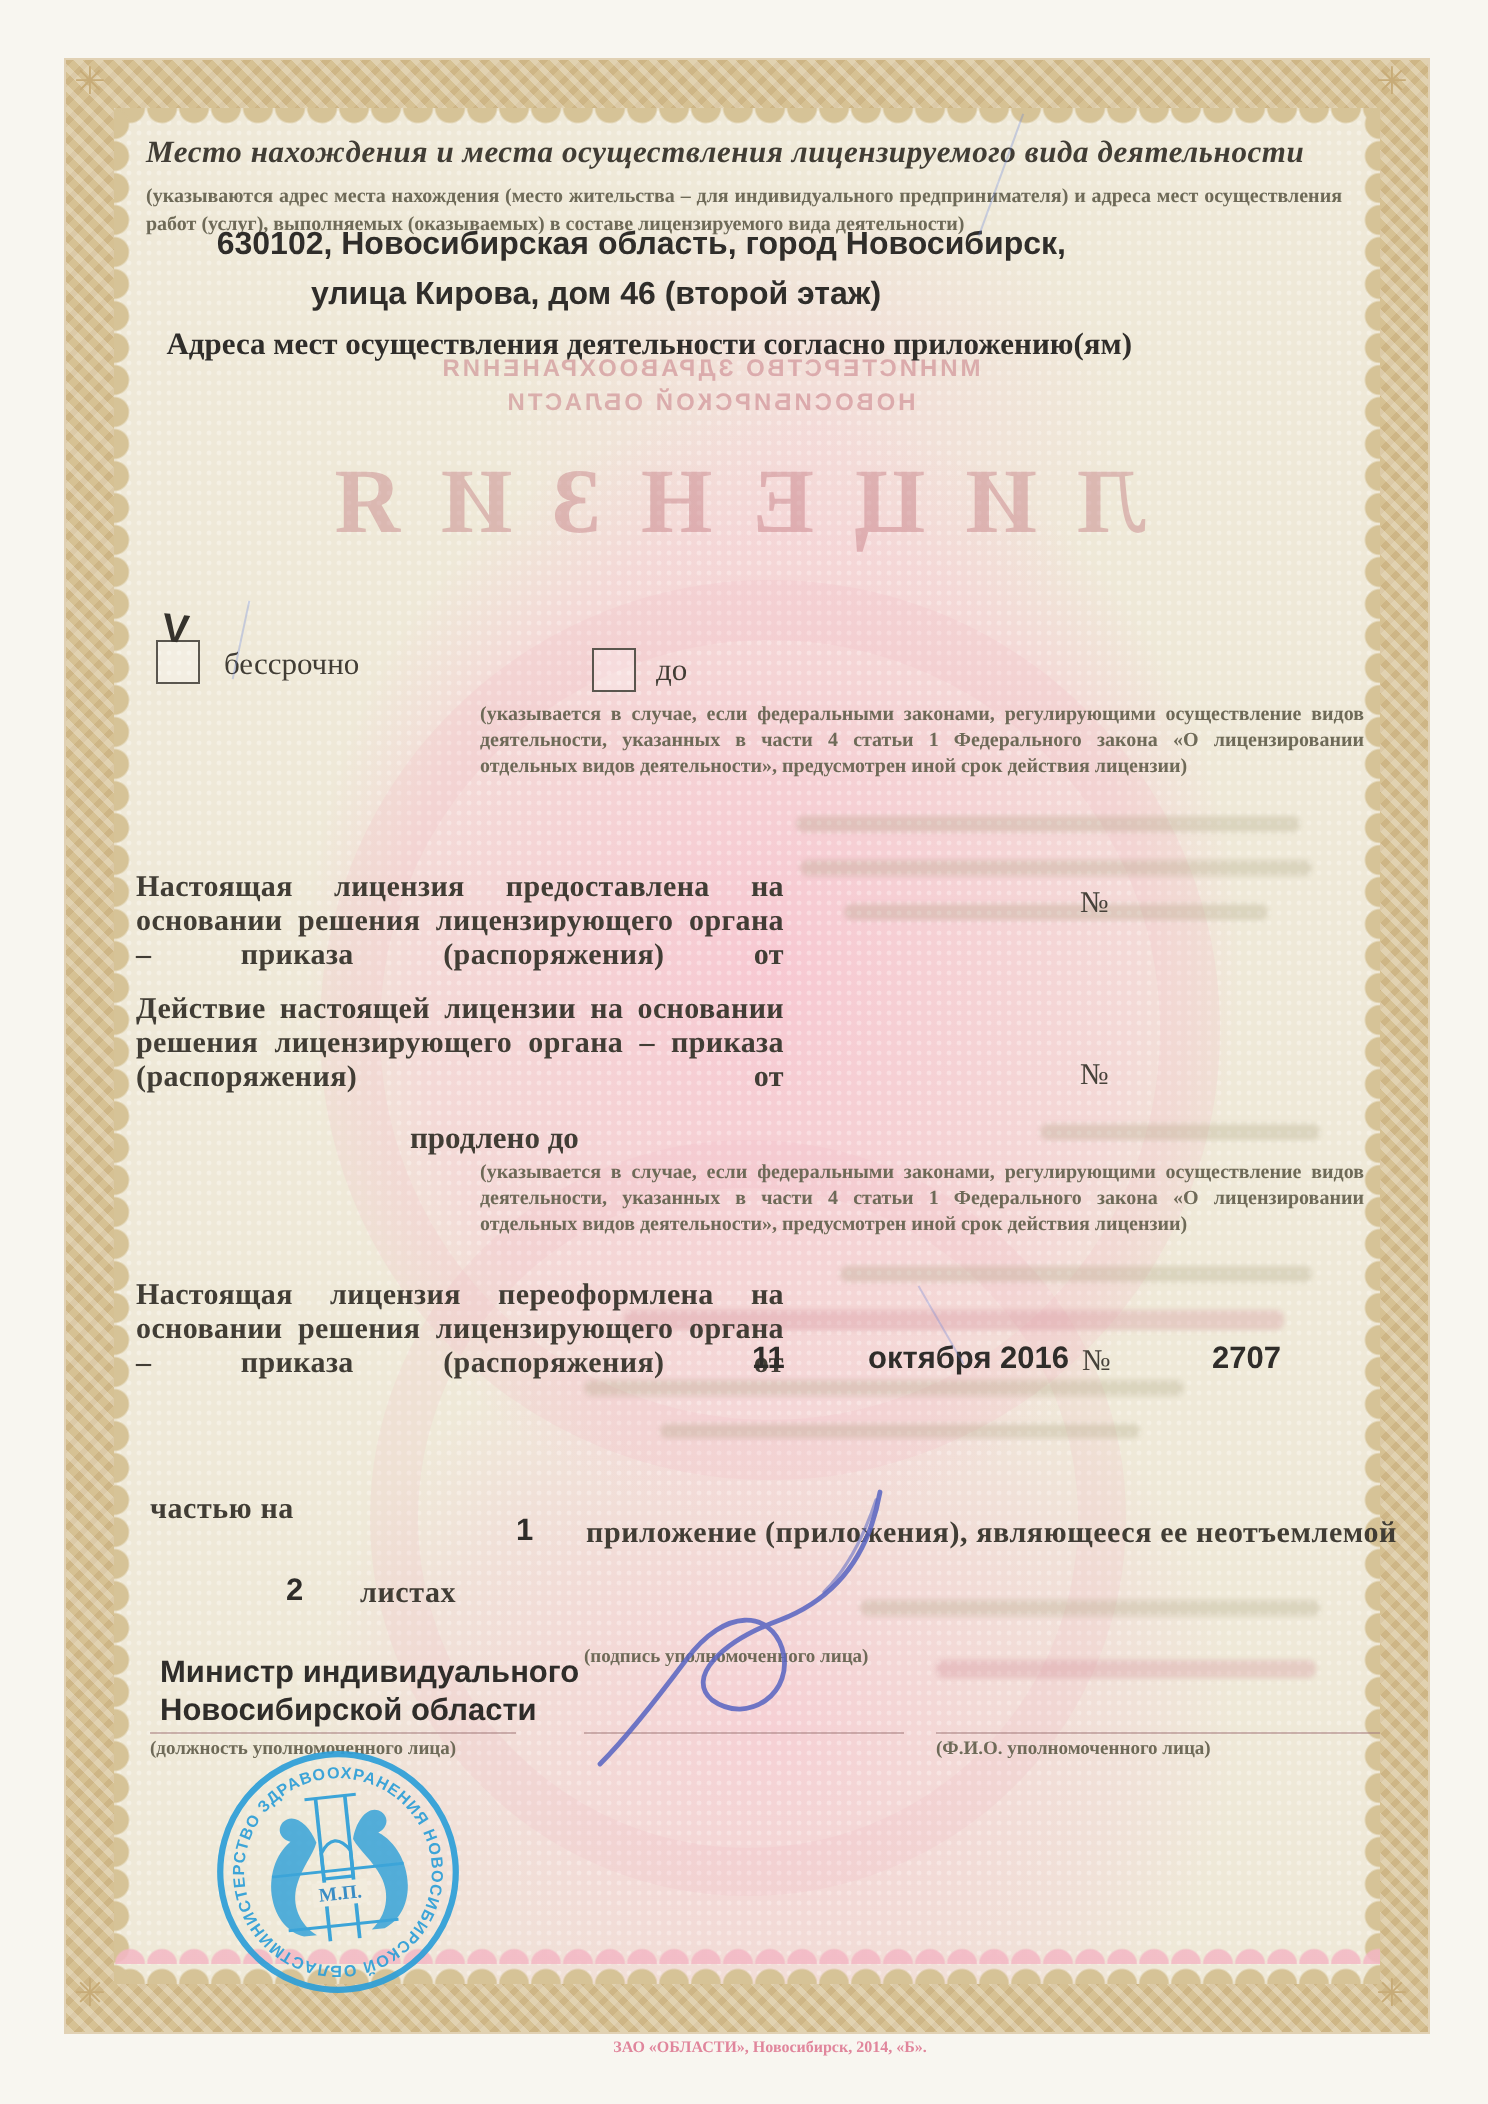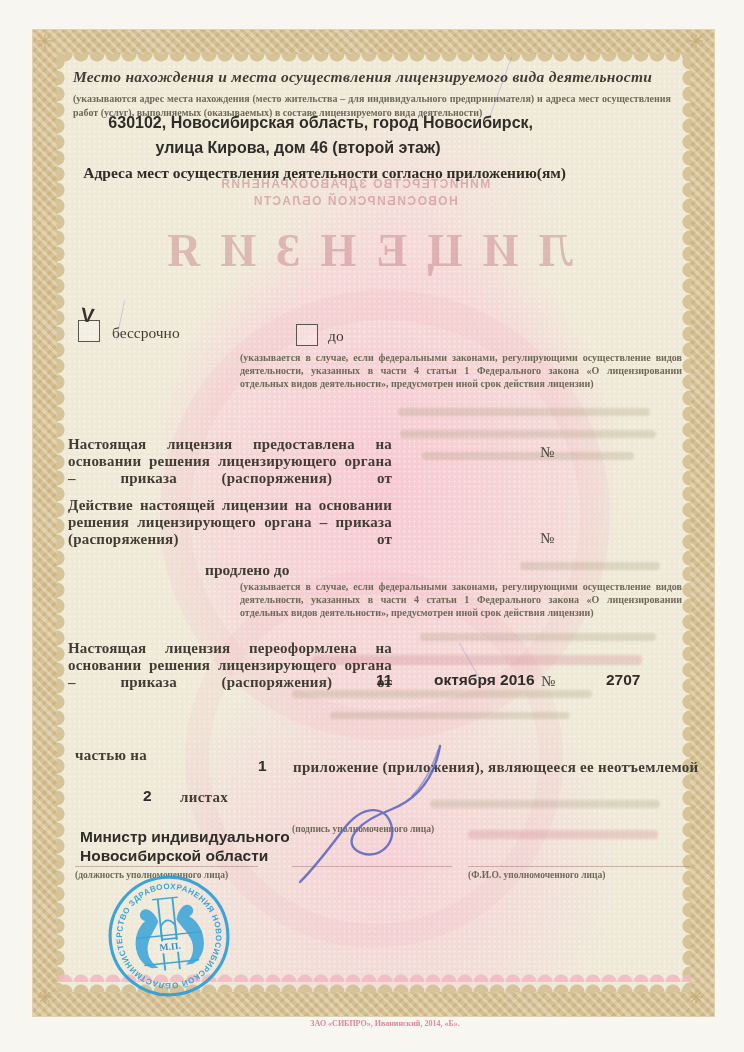--- a/index.html
+++ b/index.html
@@ -176,15 +176,15 @@
         <line x1="-30" y1="26" x2="30" y2="26" stroke-width="1.6"></line>
         <path d="M-8,-14 Q0,-26 8,-14 L8,0 L-8,0 Z" fill="none" stroke-width="1.8"></path>
         <path d="M-10,-20 C-13,-31 -21,-38 -27,-33 C-31,-29 -29,-24 -24,-22 C-33,-16 -38,-4 -37,8 C-36,19 -30,27 -22,30 L-15,30 C-24,23 -27,12 -23,2 C-19,-8 -13,-13 -10,-20 Z" fill="#2d9fd8" stroke="none" opacity="0.88"></path>
         <path d="M-10,-20 C-13,-31 -21,-38 -27,-33 C-31,-29 -29,-24 -24,-22 C-33,-16 -38,-4 -37,8 C-36,19 -30,27 -22,30 L-15,30 C-24,23 -27,12 -23,2 C-19,-8 -13,-13 -10,-20 Z" transform="scale(-1,1)" fill="#2d9fd8" stroke="none" opacity="0.88"></path>
         <rect x="-15" y="2" width="30" height="13" fill="#f3edde" stroke="none"></rect>
         <text x="0" y="12" text-anchor="middle" font-family="Liberation Serif, serif" font-size="10.5" font-weight="bold" fill="#2b86c4" stroke="none">М.П.</text>
       </g>
     </svg>
   </div>
 
-  <div class="imprint">ЗАО «СИБПРО», Иванинский, 2014, «Б».</div>
+  <div class="imprint">ЗАО «ОБЛАСТИ», Новосибирск, 2014, «Б».</div>
 
 </div>
 
 </body></html>

